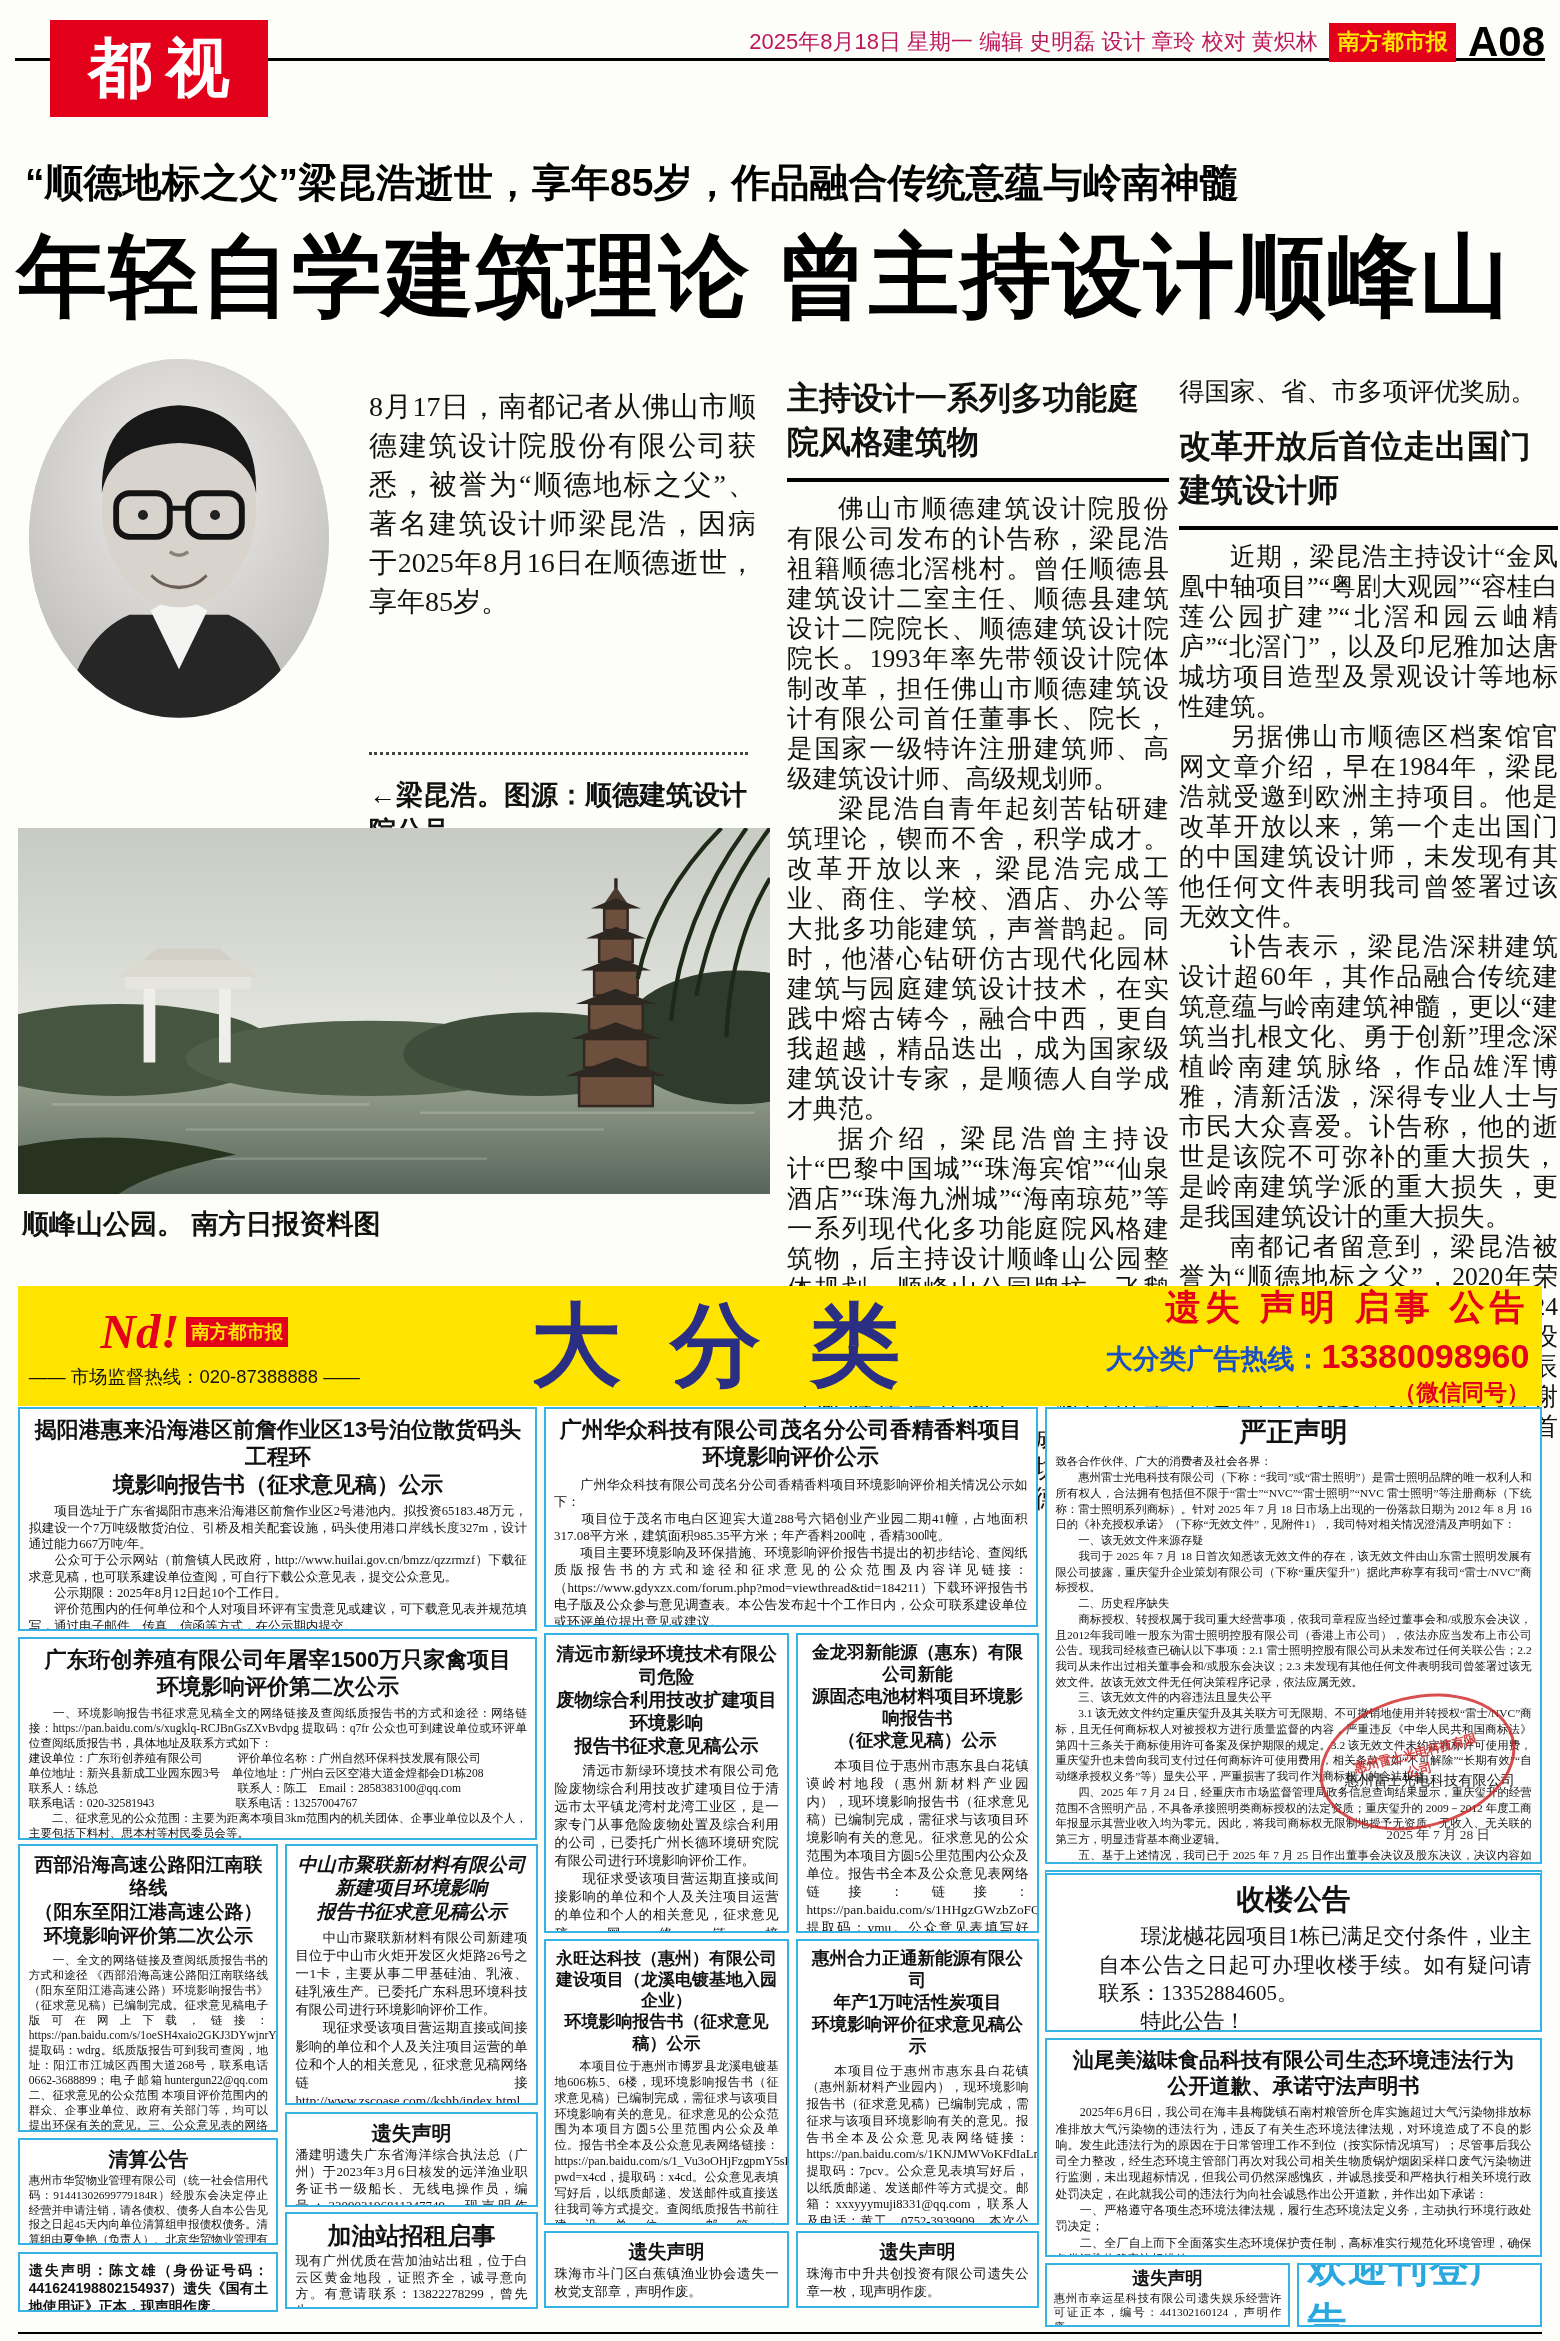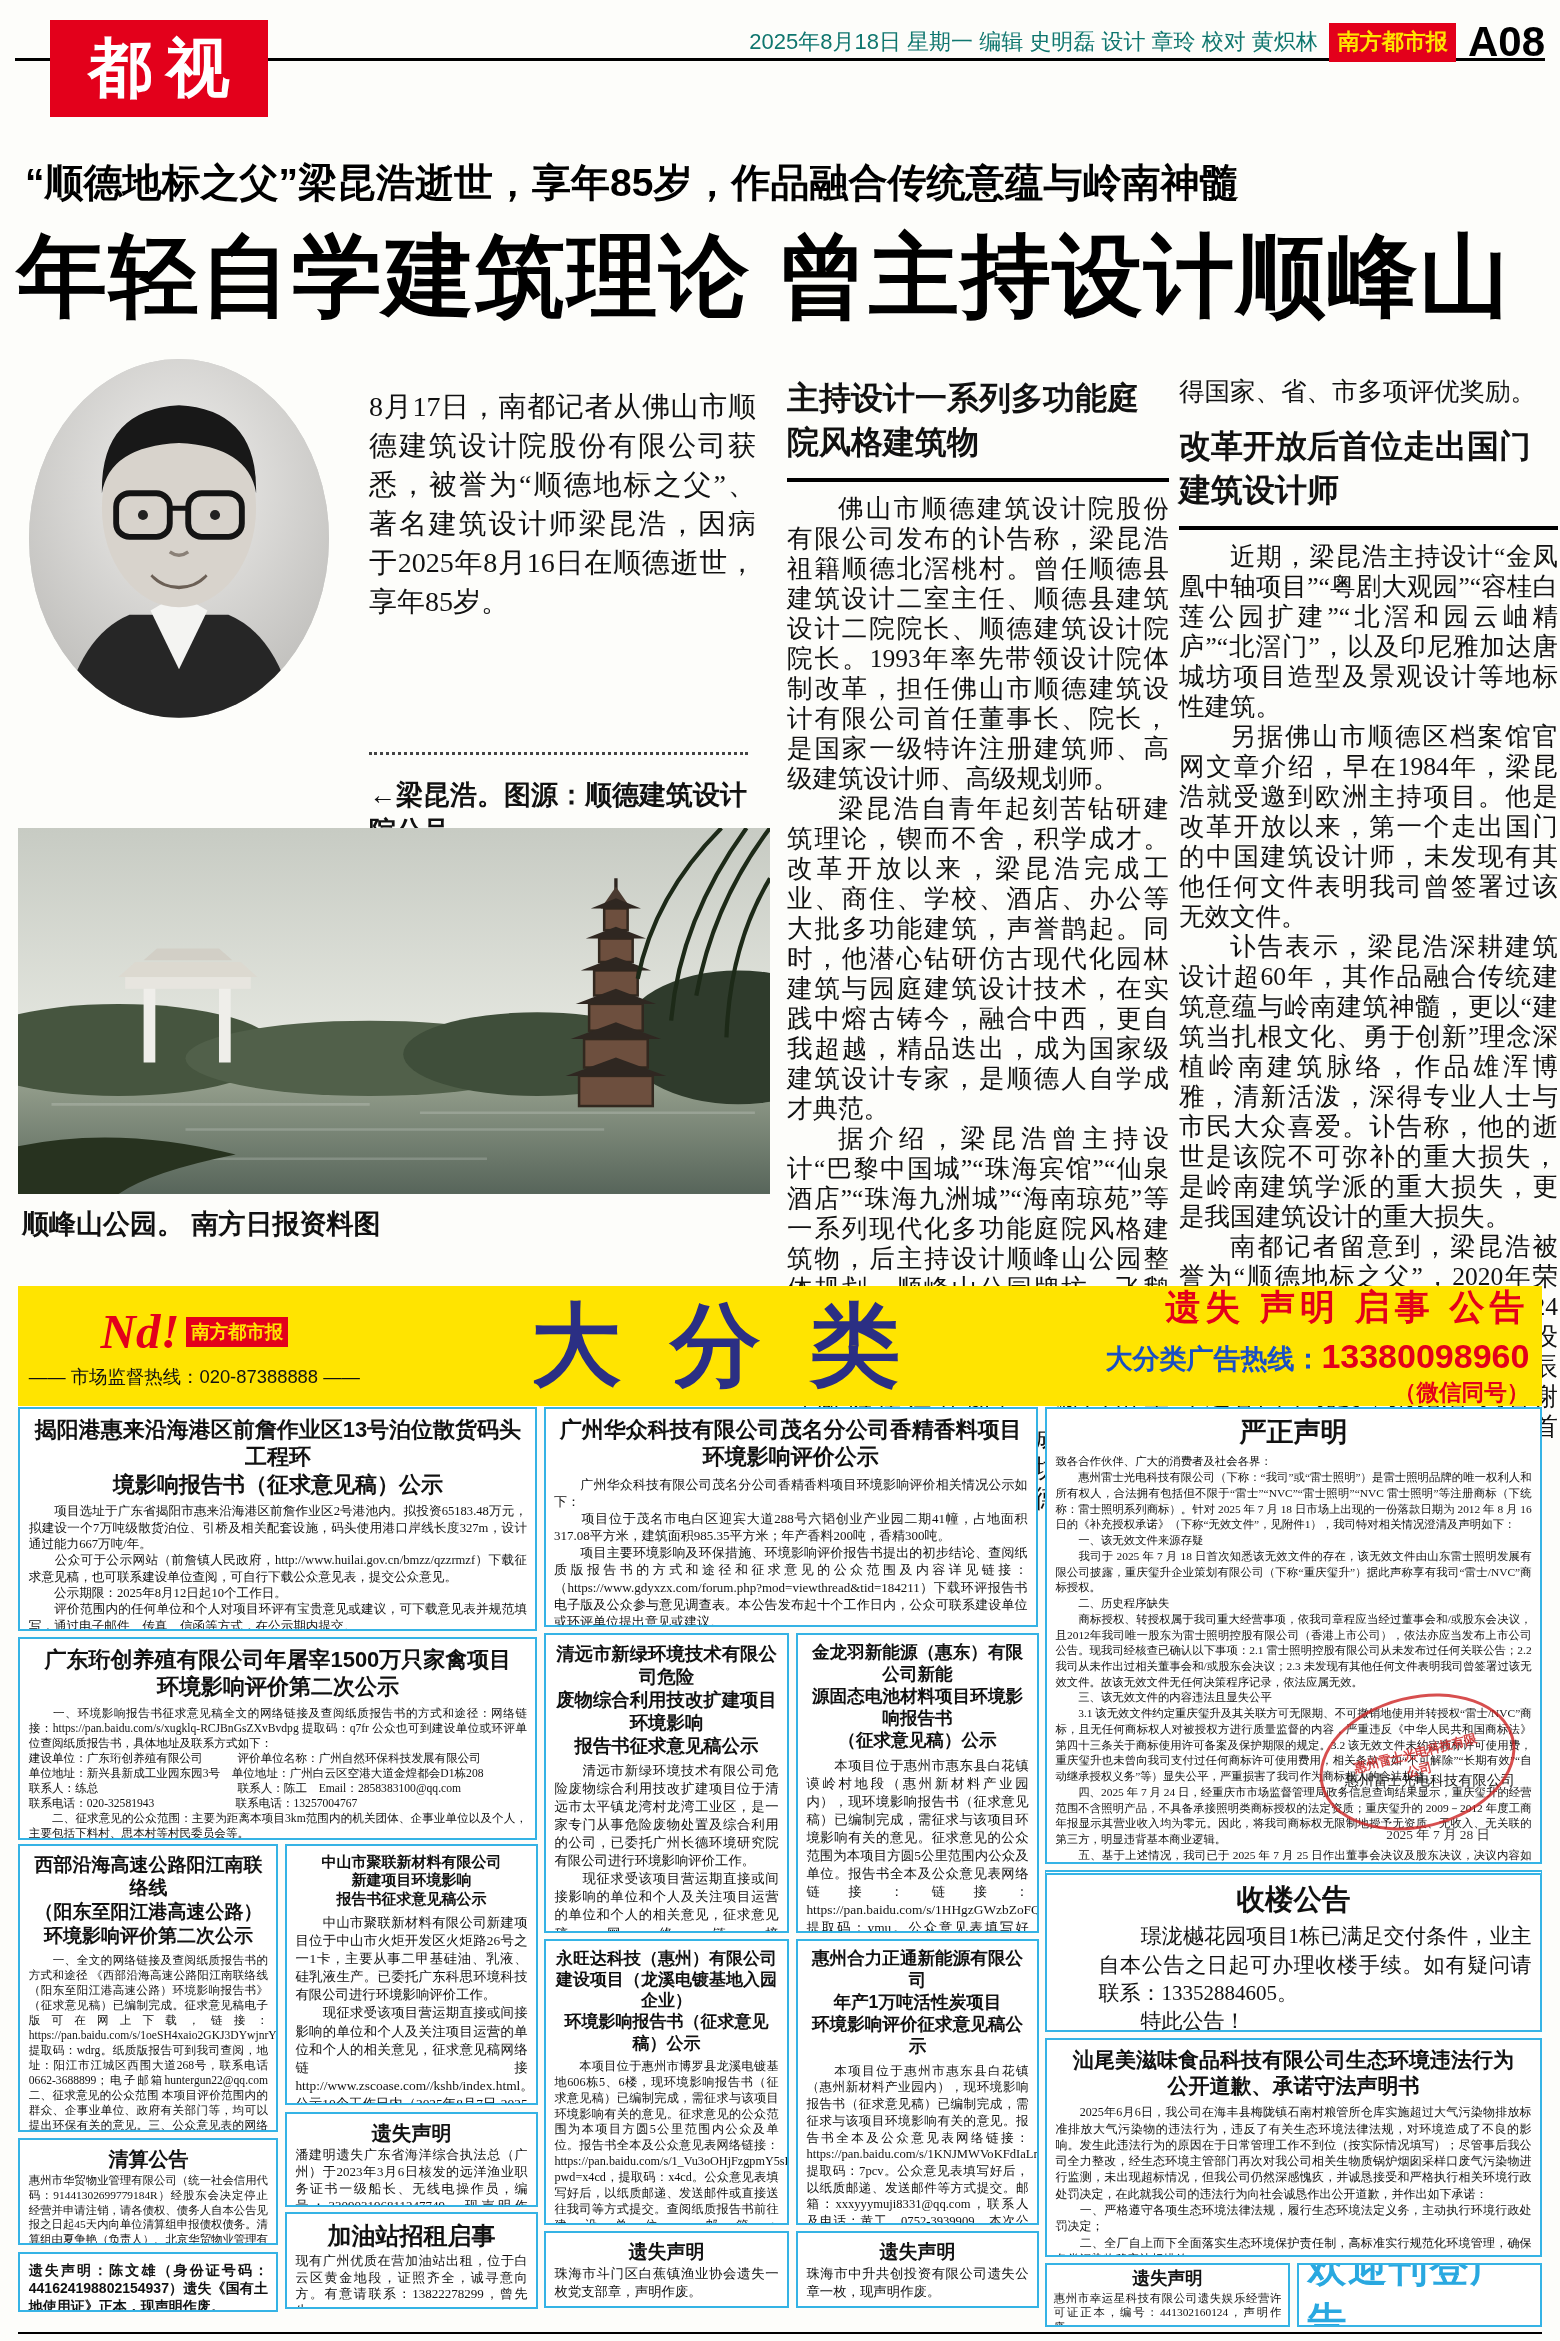--- a/index.html
+++ b/index.html
@@ -6,21 +6,21 @@
   #page{position:relative;width:1560px;height:2342px;background:#fdfdfa;overflow:hidden;
         font-family:"Liberation Serif","DejaVu Serif",serif;color:#111;}
   
   #header-rule{position:absolute;left:15px;top:58px;width:1530px;height:2.5px;background:#000;}
   #masthead{position:absolute;left:50px;top:20px;width:218px;height:97px;background:#e3001b;
             display:flex;align-items:center;justify-content:center;z-index:2;}
   #masthead span{color:#fff;font-family:"Liberation Sans",sans-serif;font-weight:900;
                  font-size:64px;letter-spacing:13.4px;margin-left:13.4px;}
   #header-meta{position:absolute;right:15px;top:18.4px;display:flex;align-items:center;gap:11.7px;
                font-family:"Liberation Sans",sans-serif;}
-  #header-dateline{font-size:22px;color:#0f766e;}
+  #header-dateline{font-size:22px;color:#be185d;}
   #brand-box{background:#e3001b;color:#ffe400;font-size:22px;font-weight:700;padding:4.2px 8.4px;}
   #page-no{font-size:42px;font-weight:900;color:#000;}
   
   #kicker{position:absolute;left:25px;top:156px;width:1516px;font-family:"Liberation Sans",sans-serif;
           font-weight:800;font-size:39px;color:#000;white-space:nowrap;}
   #headline{position:absolute;left:17px;top:216px;width:1531px;font-family:"Liberation Sans",sans-serif;
             font-weight:900;font-size:90px;letter-spacing:1.7px;color:#000;white-space:nowrap;}
   
   #portrait{position:absolute;left:29px;top:359px;width:300px;height:359px;border-radius:50%;
             overflow:hidden;background:#cfcfcd;}
@@ -75,21 +75,21 @@
   #ad-hengchuang{left:18.4px;top:1637px;width:519px;height:203px;}
   #ad-hengchuang .ad-body{font-size:11.6px;line-height:1.3;}
   #ad-qingyuan{left:544px;top:1633px;width:245px;height:300px;}
   #ad-qingyuan .ad-title{font-size:18.4px;}
   #ad-jinlongyu{left:796px;top:1633px;width:243px;height:300px;}
   #ad-jinlongyu .ad-title{font-size:17.6px;}
   #ad-xibu{left:18.4px;top:1844px;width:260px;height:288px;}
   #ad-xibu .ad-title{font-size:19px;}
   #ad-xibu .ad-body{font-size:11.6px;line-height:1.3;}
   #ad-zhongshan{left:285px;top:1844px;width:253px;height:261px;}
-  #ad-zhongshan .ad-title{font-size:15px;}
+  #ad-zhongshan .ad-title{font-size:19px;font-style:italic;}
   #ad-shoulou{left:1045px;top:1870px;width:497px;height:162px;border-top-width:5px;border-top-style:double;}
   #ad-shoulou .ad-title{font-size:28.5px;}
   #ad-shoulou .ad-body{font-size:21px;line-height:1.35;margin-left:43px;}
   #ad-yongwangda{left:544px;top:1939px;width:245px;height:286px;}
   #ad-yongwangda .ad-title{font-size:17px;}
   #ad-yongwangda .ad-body{font-size:12.2px;line-height:1.3;}
   #ad-heli{left:796px;top:1939px;width:243px;height:286px;}
   #ad-heli .ad-title{font-size:17.6px;}
   #ad-heli .ad-body{font-size:12.6px;line-height:1.33;}
   #ad-shanwei{left:1045px;top:2038px;width:497px;height:219px;}

